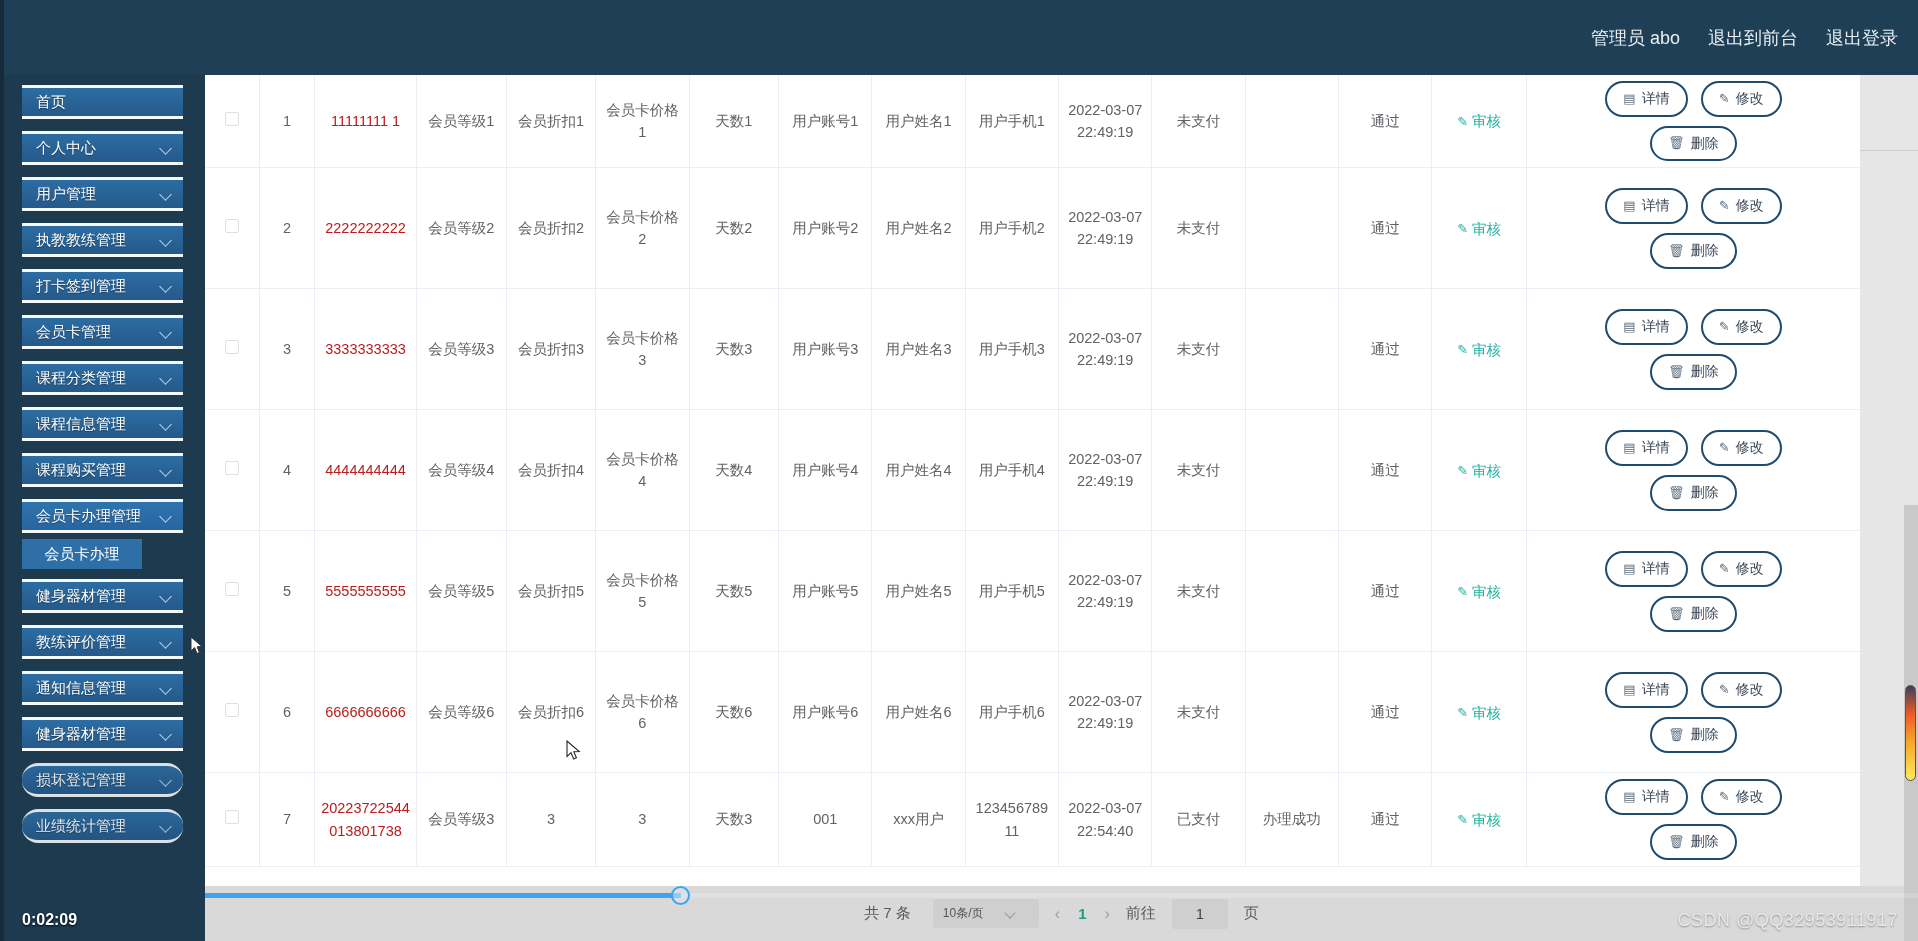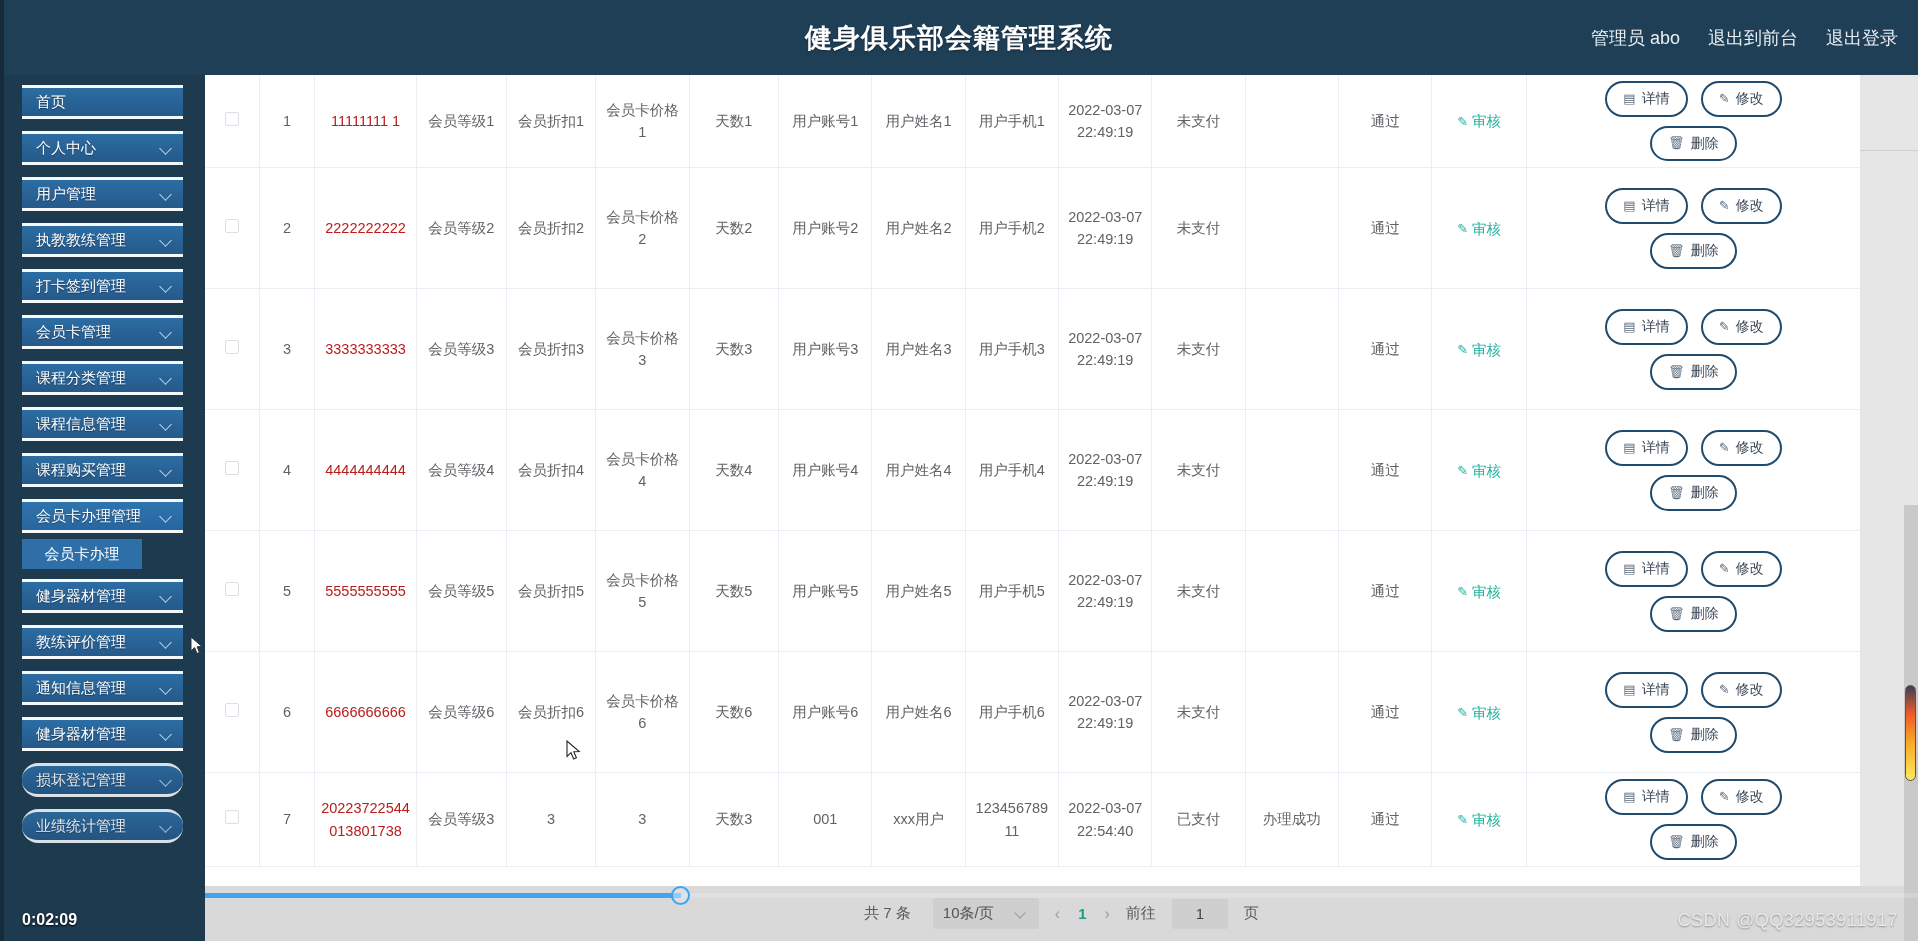--- a/index.html
+++ b/index.html
@@ -138,21 +138,21 @@
   .pager {
     position: absolute; left: 0; top: 811px; width: 1713px; height: 55px;
     background: #d9d9d9;
     display: flex; align-items: center; justify-content: center; gap: 16px;
     color: #5b5b5b; font-size: 15px;
   }
   .pager .total { margin-right: 6px; }
   .sel {
     background: #cfcfcf; border-radius: 3px; padding: 6px 10px;
     display: inline-flex; align-items: center; gap: 22px;
-    font-size: 15px; color: #555; cursor: pointer; min-width: 106px;
+    font-size: 12px; color: #555; cursor: pointer; min-width: 106px;
   }
   .sel .caret {
     width: 9px; height: 9px; position: relative; opacity: .6;
   }
   .sel .caret::before {
     content:""; position:absolute; left:0; top:0;
     width:7px;height:7px;border-right:1.4px solid #777;border-bottom:1.4px solid #777;
     transform: rotate(45deg);
   }
   .pg-nav { display: inline-flex; align-items: center; gap: 18px; }
@@ -213,21 +213,20 @@
     background: #cfcfcf;
   }
   .frame-left { position:absolute; left:0; top:0; width:4px; height:941px; background:#152b3c; }
 </style>
 </head>
 <body>
 
 <div id="root">
 
   <div class="header">
-    <div class="header-title">健身俱乐部会籍管理系统</div>
     <div class="header-right">
       <span>管理员 abo</span>
       <span>退出到前台</span>
       <span>退出登录</span>
     </div>
   </div>
 
   <div class="sidebar">
     <div style="height:10px"></div>
 

